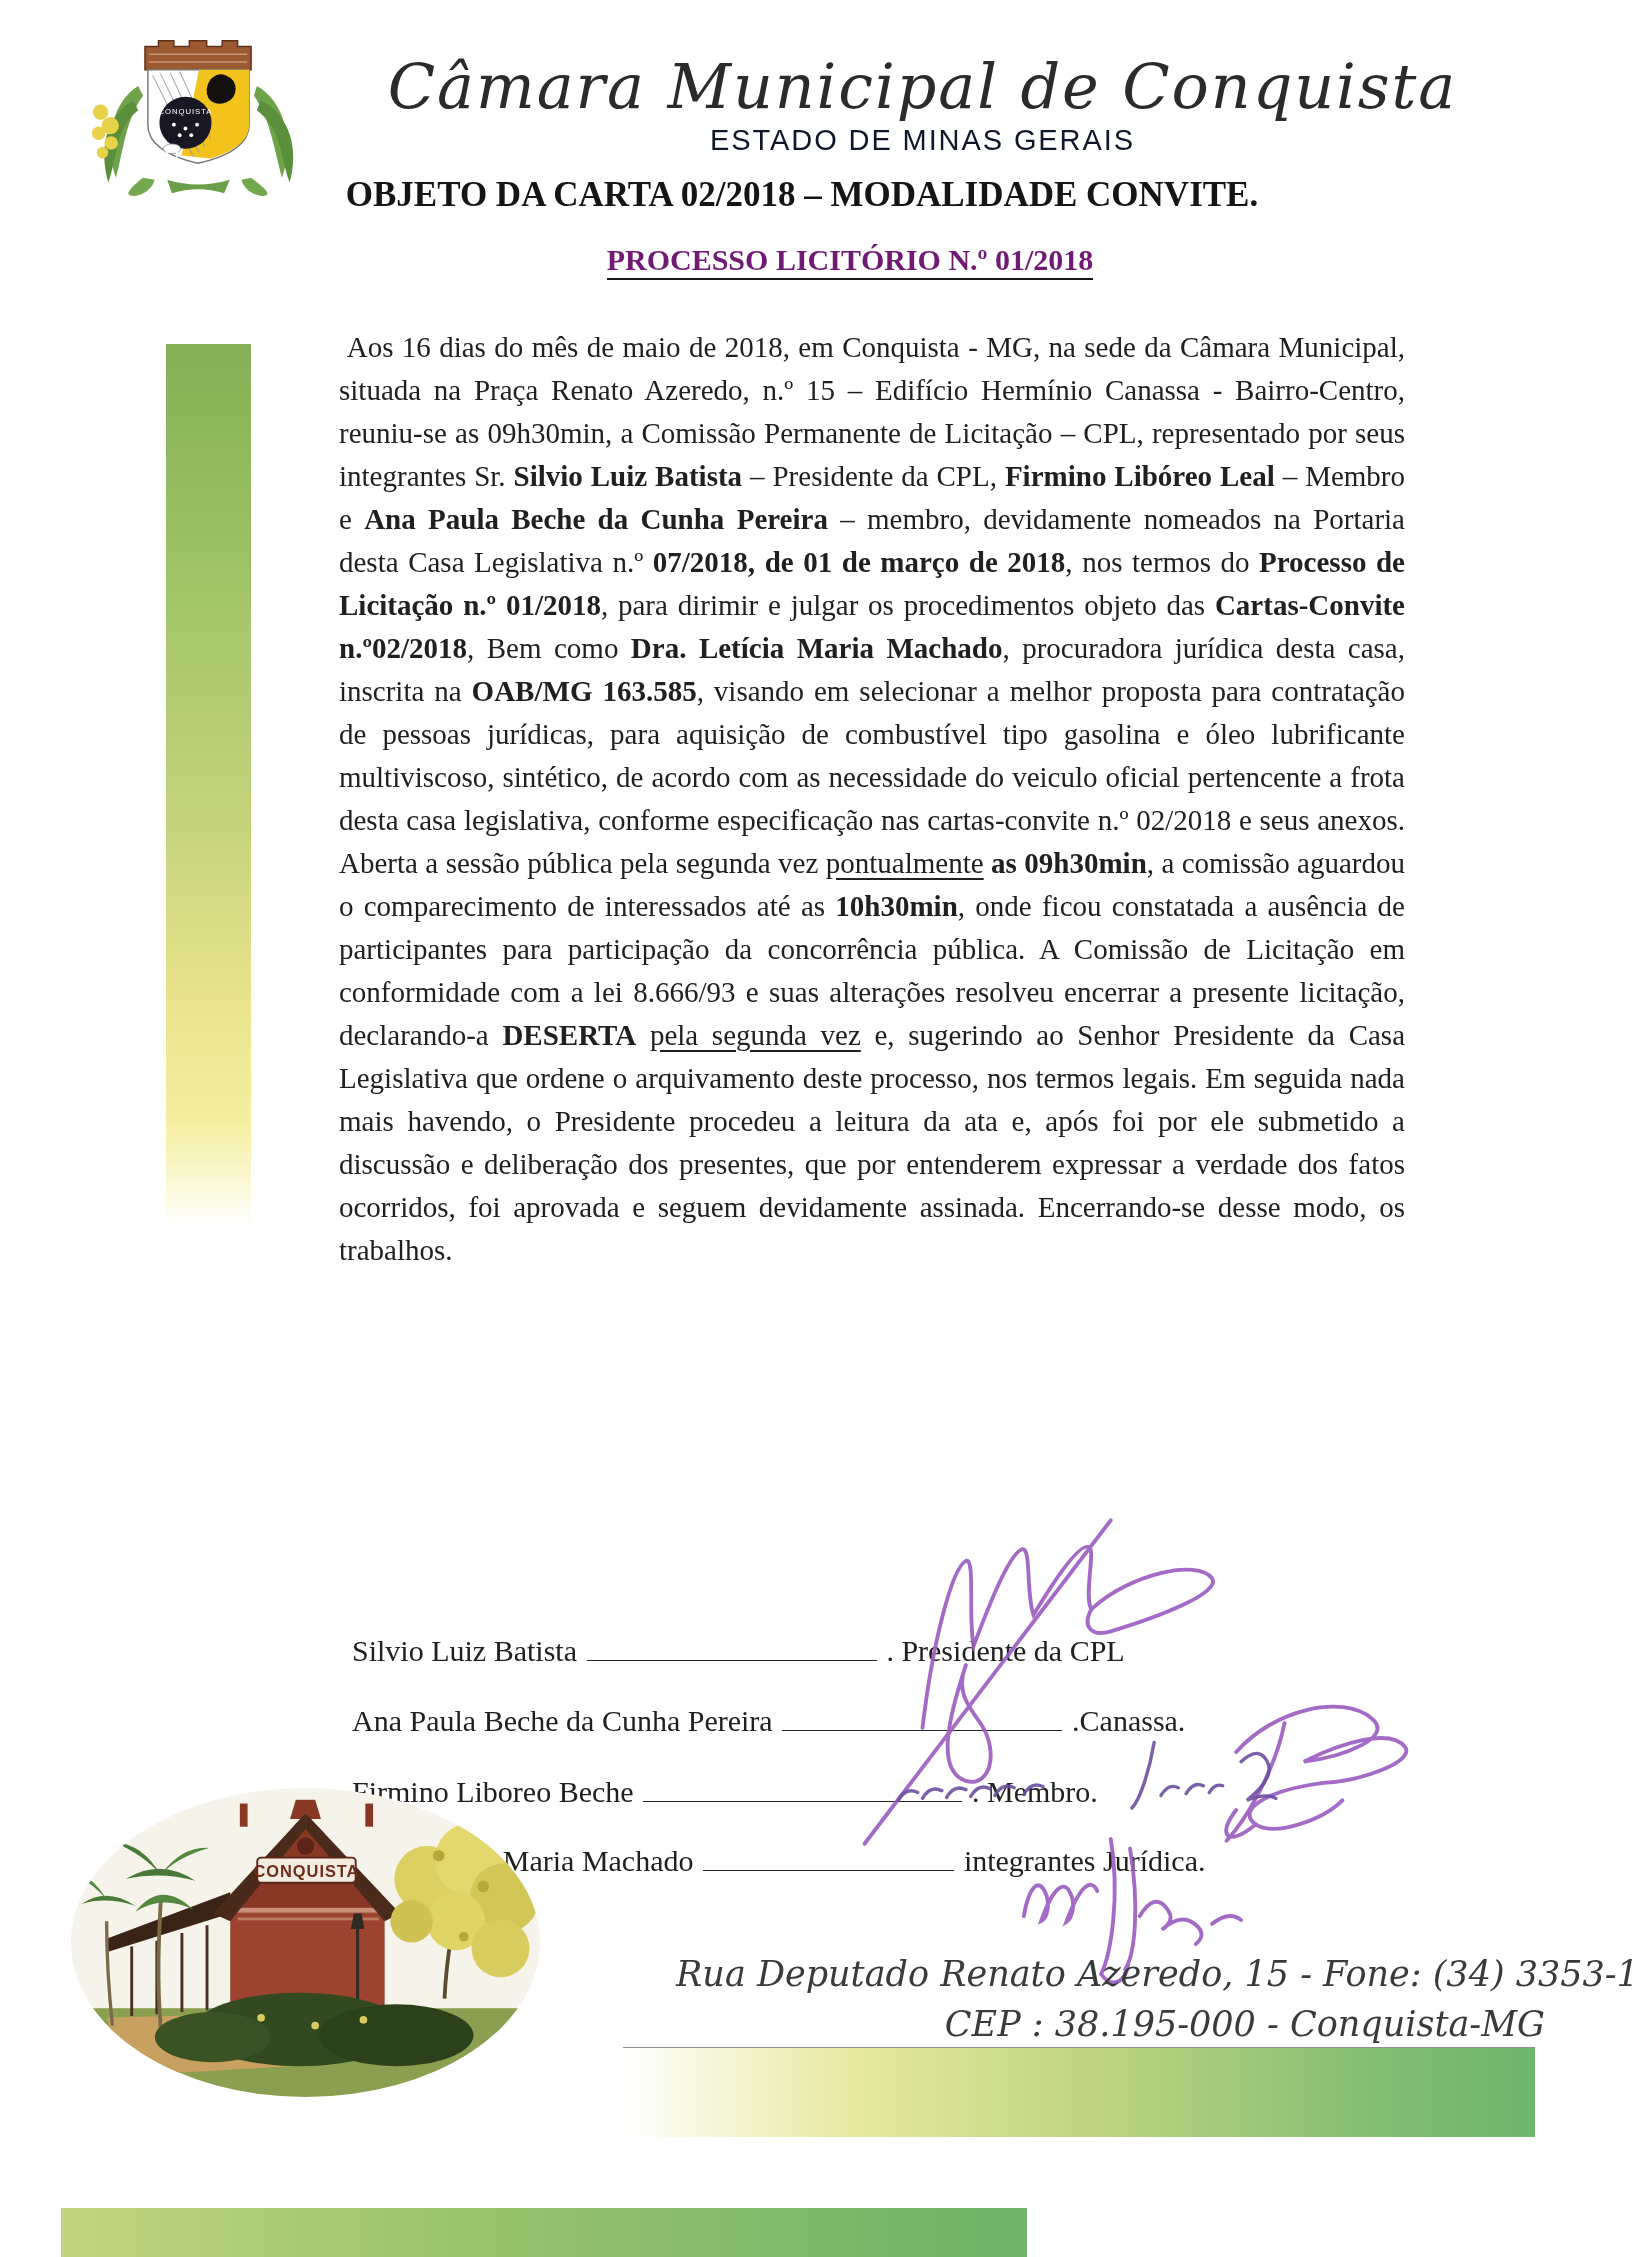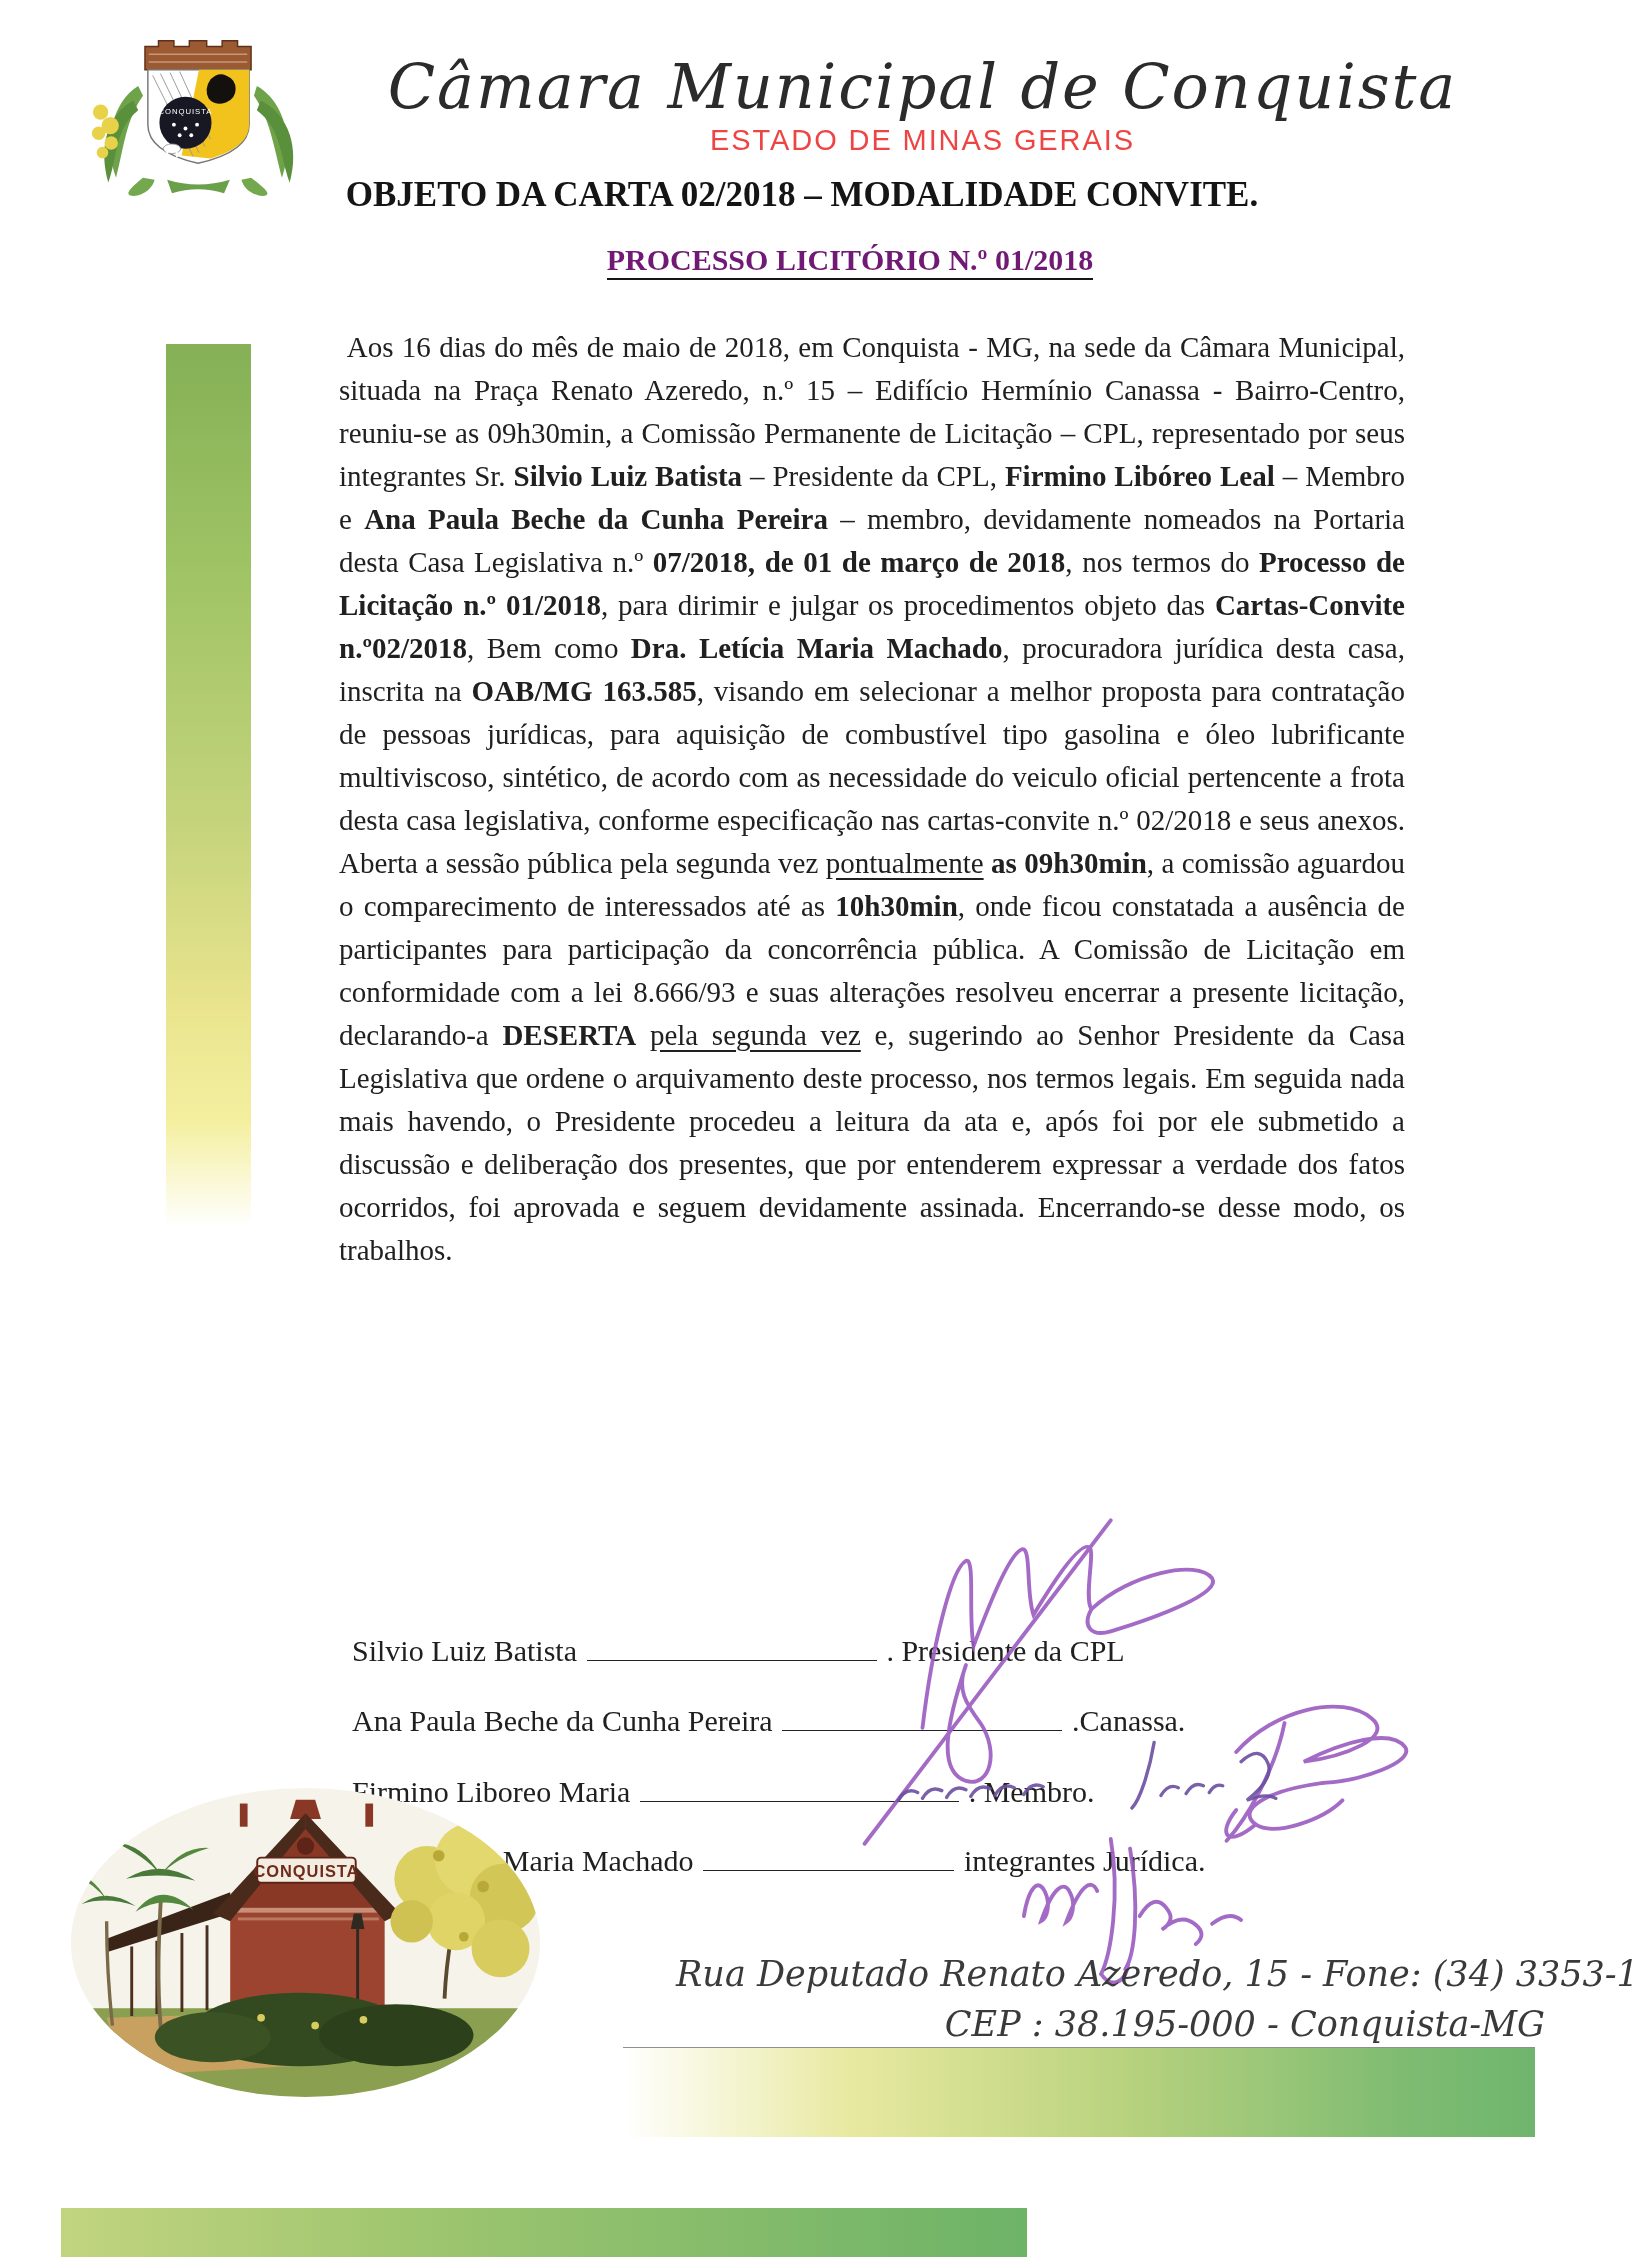--- a/index.html
+++ b/index.html
@@ -10,21 +10,21 @@
   }
   
   .org-name{
     position:absolute;left:319px;top:50px;width:1207px;text-align:center;
     font-family:"DejaVu Serif",serif;font-style:italic;
     font-size:62px;letter-spacing:1.9px;color:#2b2b2b;white-space:nowrap;
   }
   .state-line{
     position:absolute;left:319px;top:124px;width:1207px;text-align:center;
     font-family:"Liberation Sans","DejaVu Sans",sans-serif;
-    font-size:29px;letter-spacing:1.9px;color:#ef4444;
+    font-size:29px;letter-spacing:1.9px;color:#0f172a;
   }
   .doc-title{
     position:absolute;left:126px;top:172px;width:1352px;text-align:center;
     font-weight:bold;font-size:35px;line-height:45px;color:#151515;
   }
   .process-title{
     position:absolute;left:319px;top:243px;width:1062px;text-align:center;
     font-weight:bold;font-size:30px;color:#701a75;
   }
   .process-title span{border-bottom:2.9px solid #151515;padding-bottom:1.9px;}
@@ -142,21 +142,21 @@
   <div class="body-text"><span>Aos 16 dias do mês de maio de 2018, em Conquista - MG, na sede da Câmara Municipal, situada na Praça Renato Azeredo, n.º 15 – Edifício Hermínio Canassa - Bairro-Centro, reuniu-se as 09h30min, a Comissão Permanente de Licitação – CPL, representado por seus integrantes Sr. </span><span class="b">Silvio Luiz Batista</span><span> – Presidente da CPL, </span><span class="b">Firmino Libóreo Leal</span><span> – Membro e </span><span class="b">Ana Paula Beche da Cunha Pereira</span><span> – membro, devidamente nomeados na Portaria desta Casa Legislativa n.º </span><span class="b">07/2018, de 01 de março de 2018</span><span>, nos termos do </span><span class="b">Processo de Licitação n.º 01/2018</span><span>, para dirimir e julgar os procedimentos objeto das </span><span class="b">Cartas-Convite n.º02/2018</span><span>, Bem como </span><span class="b">Dra. Letícia Maria Machado</span><span>, procuradora jurídica desta casa, inscrita na </span><span class="b">OAB/MG 163.585</span><span>, visando em selecionar a melhor proposta para contratação de pessoas jurídicas, para aquisição de combustível tipo gasolina e óleo lubrificante multiviscoso, sintético, de acordo com as necessidade do veiculo oficial pertencente a frota desta casa legislativa, conforme especificação nas cartas-convite n.º 02/2018 e seus anexos. Aberta a sessão pública pela segunda vez </span><span class="u">pontualmente</span><span> </span><span class="b">as 09h30min</span><span>, a comissão aguardou o comparecimento de interessados até as </span><span class="b">10h30min</span><span>, onde ficou constatada a ausência de participantes para participação da concorrência pública. A Comissão de Licitação em conformidade com a lei 8.666/93 e suas alterações resolveu encerrar a presente licitação, declarando-a </span><span class="b">DESERTA</span><span> </span><span class="u">pela segunda vez</span><span> e, sugerindo ao Senhor Presidente da Casa Legislativa que ordene o arquivamento deste processo, nos termos legais. Em seguida nada mais havendo, o Presidente procedeu a leitura da ata e, após foi por ele submetido a discussão e deliberação dos presentes, que por entenderem expressar a verdade dos fatos ocorridos, foi aprovada e seguem devidamente assinada. Encerrando-se desse modo, os trabalhos.</span></div>
 
 
   <div class="sig-row" style="top:1634px;">
     <span>Silvio Luiz Batista</span><span class="sig-line" style="width:290px;"></span><span>. Presidente da CPL</span>
   </div>
   <div class="sig-row" style="top:1704px;">
     <span>Ana Paula Beche da Cunha Pereira</span><span class="sig-line" style="width:280px;"></span><span>.Canassa.</span>
   </div>
   <div class="sig-row" style="top:1775px;">
-    <span>Firmino Liboreo Maria</span><span class="sig-line" style="width:319px;"></span><span>. Membro.</span>
+    <span>Firmino Liboreo Beche</span><span class="sig-line" style="width:319px;"></span><span>. Membro.</span>
   </div>
   <div class="sig-row" style="top:1844px;">
     <span>Dra. Letícia Maria Machado</span><span class="sig-line" style="width:251px;"></span><span>integrantes Jurídica.</span>
   </div>
 
   <svg class="sig-svg" width="676" height="502" viewBox="0 0 700 520">
     <g stroke="#9a5cc0" stroke-width="4" fill="none" stroke-linecap="round" opacity="0.9">
       <path d="M105 235 C115 150 135 70 150 62 C160 58 152 120 158 150 C175 105 195 55 208 50 C218 47 212 95 220 118 C240 85 268 42 278 48 C284 52 272 100 280 112"></path>
       <path d="M280 112 C320 75 390 60 405 80 C415 95 350 120 300 135 C280 141 270 130 280 112"></path>
       <path d="M300 20 L45 355"></path>

